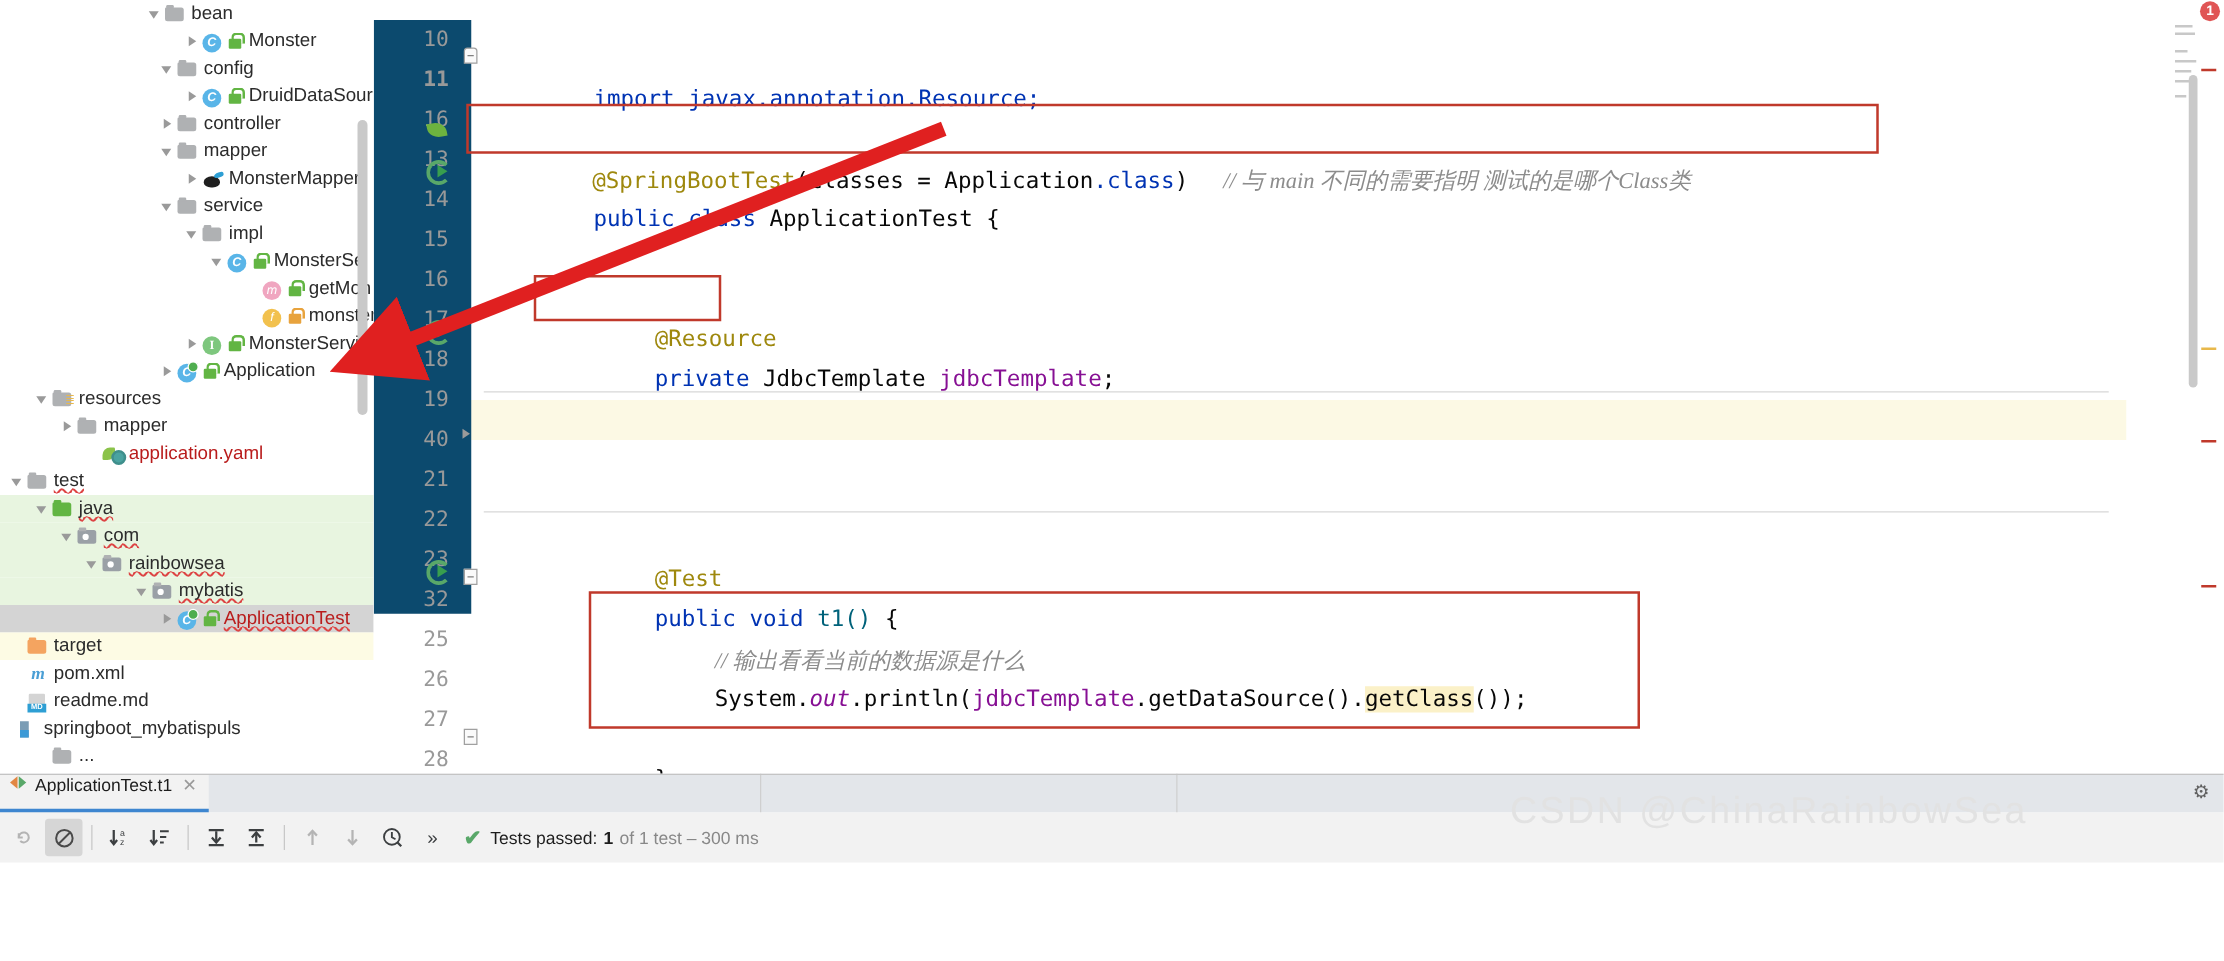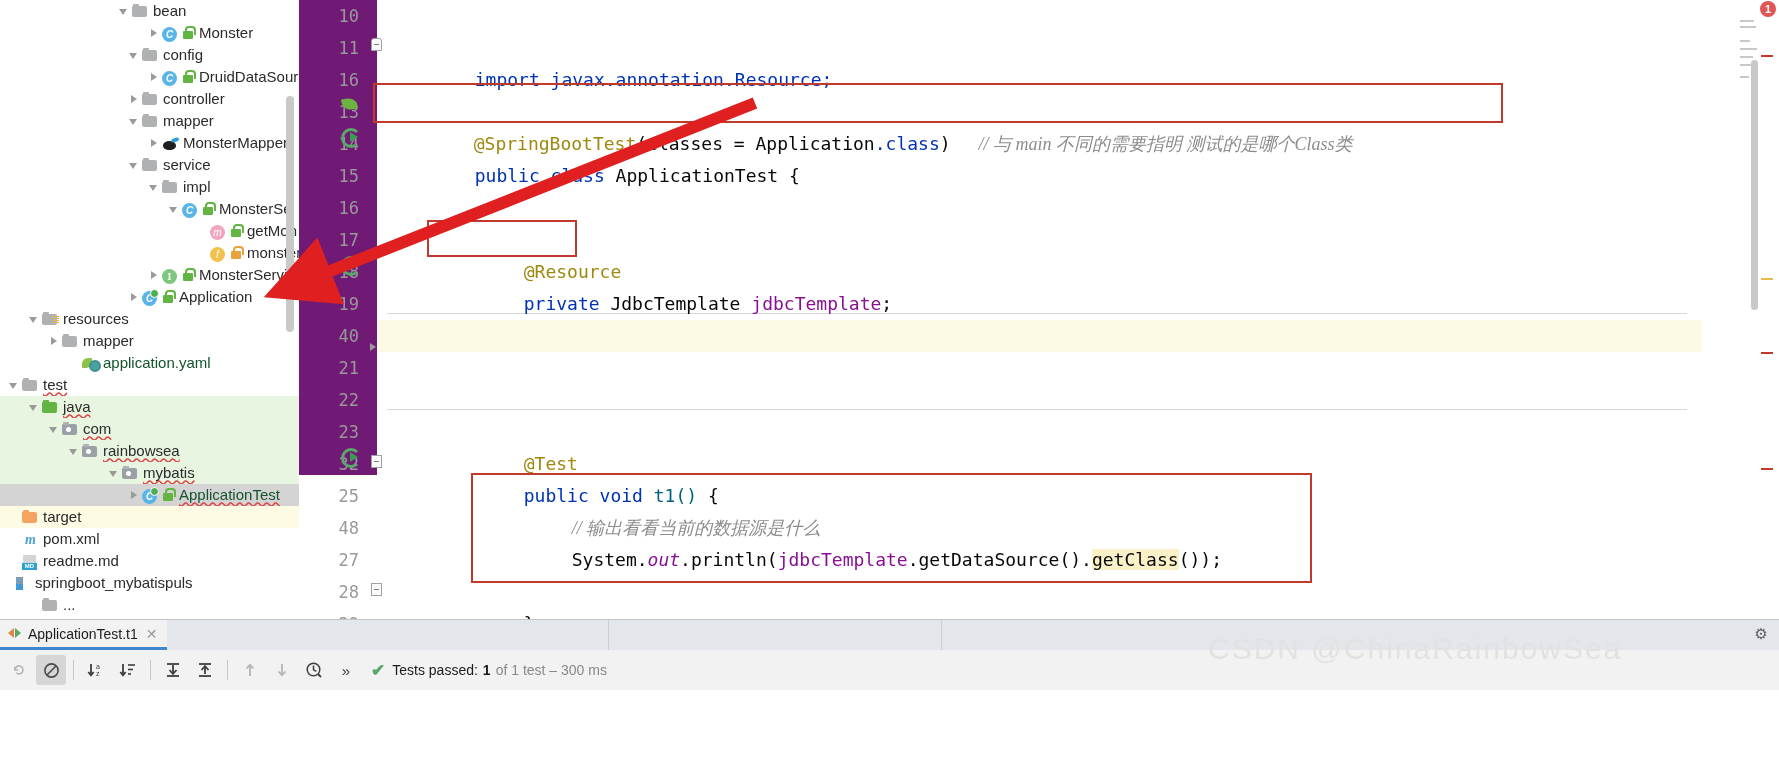--- a/index.html
+++ b/index.html
@@ -142,37 +142,37 @@
   .lockorange::after{ border-color:#e8a33d; }
 
   .tree-label { flex:none; }
   .tree-row.selected { background:#d4d4d4; }
   .tree-row.scope-green { background:#e8f5e0; }
   .tree-row.scope-yellow { background:#fdfbe4; }
   .squiggle {
     text-decoration: underline wavy #d44;
     text-decoration-skip-ink: none;
   }
-  .bluelink { color:#14532d; }
+  .bluelink { color:#b91c1c; }
   .bold { font-weight:normal; }
 
   
   #tree-scroll-thumb {
     position:absolute; left:286px; top:96px; width:8px; height:236px;
     background:#c9c9c9; border-radius:4px;
   }
 
   
   #editor {
     position:absolute; left:299px; top:0; width:1480px; height:619px;
     background:#ffffff; overflow:hidden;
   }
   #gutter {
-    position:absolute; left:0; top:0; width:78px; height:475px;
-    background:#701a75;
+    position:absolute; left:0; top:16px; width:78px; height:475px;
+    background:#0c4a6e;
   }
   .gutter-line {
     position:absolute; left:0; width:60px; text-align:right;
     font-family:"DejaVu Sans Mono", monospace; font-size:17px; color:#999999;
     height:32px; line-height:32px;
   }
   .spring-leaf {
     position:absolute; left:43px; top:8px; width:16px; height:16px;
   }
   .spring-leaf::before{
@@ -256,21 +256,21 @@
   #bottom-panel {
     position:absolute; left:0; top:619px; width:1779px; height:150px;
     background:#f2f2f2; border-top:1px solid #c4c4c4;
   }
   #run-tabs {
     position:absolute; left:0; top:0; width:1779px; height:30px;
     background:#f2f2f2;
     display:flex; align-items:center;
   }
   #tab-app-test {
-    position:relative; height:30px; display:flex; align-items:center;
+    position:relative; height:30px; display:flex; align-items:flex-start;
     padding:0 10px 0 8px; font-size:14px; color:#1c1c1c;
     border-bottom:3px solid #3e86d0; background:#f2f2f2;
   }
   .test-dot {
     width:13px;height:13px; margin-right:7px; position:relative; flex:none;
   }
   .test-dot::before{
     content:""; position:absolute; left:0;top:1px;
     border-right:6px solid #e28743; border-top:5px solid transparent; border-bottom:5px solid transparent;
   }
@@ -517,36 +517,36 @@
     </div>
   <div id="tree-scroll-thumb"></div>
   <div id="tree-bottom-strip"></div>
 
   <div id="editor">
 
     <div class="caret-line" style="top:320px;"></div>
 
     <div id="gutter">
         <div class="gutter-line" style="top: 0px;">10</div>
-        <div class="gutter-line" style="top: 32px;">11</div>
+        <div class="gutter-line" style="top: 32px; font-weight: bold;">11</div>
         <div class="gutter-line" style="top: 64px;">16</div>
         <div class="gutter-line" style="top: 96px;">13</div>
         <div class="gutter-line" style="top: 128px;">14</div>
         <div class="gutter-line" style="top: 160px;">15</div>
         <div class="gutter-line" style="top: 192px;">16</div>
         <div class="gutter-line" style="top: 224px;">17</div>
         <div class="gutter-line" style="top: 256px;">18</div>
         <div class="gutter-line" style="top: 288px;">19</div>
         <div class="gutter-line" style="top: 320px;">40</div>
         <div class="gutter-line" style="top: 352px;">21</div>
         <div class="gutter-line" style="top: 384px;">22</div>
         <div class="gutter-line" style="top: 416px;">23</div>
         <div class="gutter-line" style="top: 448px;">32</div>
         <div class="gutter-line" style="top: 480px;">25</div>
-        <div class="gutter-line" style="top: 512px;">48</div>
+        <div class="gutter-line" style="top: 512px;">26</div>
         <div class="gutter-line" style="top: 544px;">27</div>
         <div class="gutter-line" style="top: 576px;">28</div>
         <div class="gutter-line" style="top: 608px;">29</div>
       </div>
 
     <div class="spring-leaf" style="top:96px;"></div>
     <div class="run-icon" style="top:128px;"></div>
     <div class="run-icon" style="top:256px;"></div>
     <div class="run-icon" style="top:448px;"></div>
 

